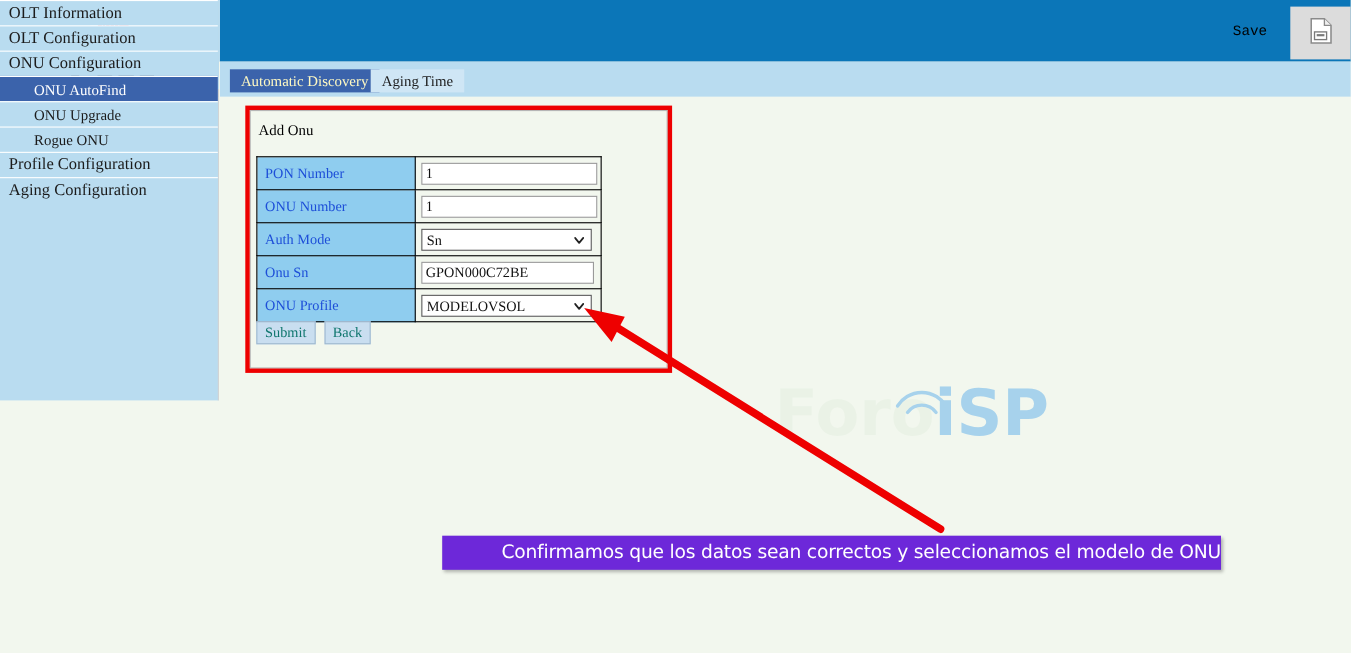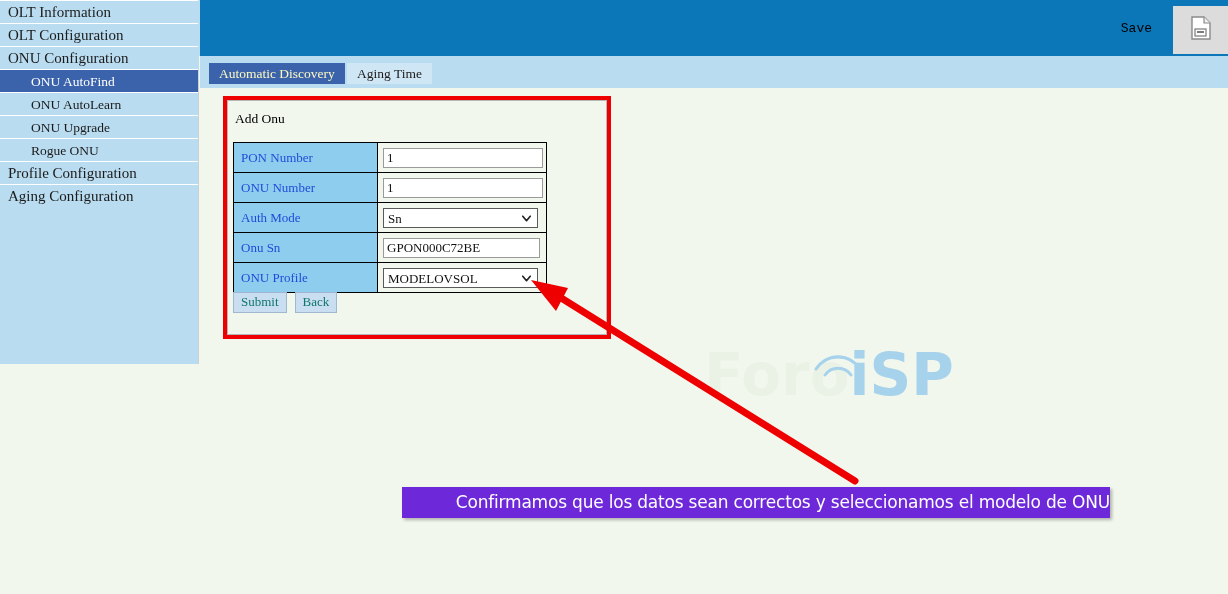--- a/index.html
+++ b/index.html
@@ -82,21 +82,21 @@
   }
   .tab {
     position: absolute; top: 7px;
     height: 21px; line-height: 21px;
     font-size: 13.5px;
     padding: 0 10px;
     cursor: pointer;
     white-space: nowrap;
   }
   #tab-0 { left: 9px; background: #3b63ab; color: #fef9c3; }
-  #tab-1 { left: 137px; background: #cfe6f5; color: #1b1b1b; margin-left: 10px; }
+  #tab-1 { left: 137px; background: #cfe6f5; color: #1b1b1b; }
 
   
   #content {
     position: absolute; left: 199px; top: 88px;
     width: 1029px; height: 506px;
     background: #f2f7ee;
   }
 
   
   #redbox {
@@ -250,21 +250,20 @@
           </g>
         </svg>
       </span>
       <div id="logo-text">V·SOL</div>
     </div>
     <div id="nav-list">
         <div class="nav-item">OLT Information</div>
         <div class="nav-item">OLT Configuration</div>
         <div class="nav-item">ONU Configuration</div>
         <div class="nav-item sub active">ONU AutoFind</div>
-        <div class="nav-item sub">ONU AutoLearn</div>
         <div class="nav-item sub">ONU Upgrade</div>
         <div class="nav-item sub">Rogue ONU</div>
         <div class="nav-item">Profile Configuration</div>
         <div class="nav-item">Aging Configuration</div>
       </div>
   </div>
 
   <div id="header">
     <div id="save-label">Save</div>
     <div id="save-button">

